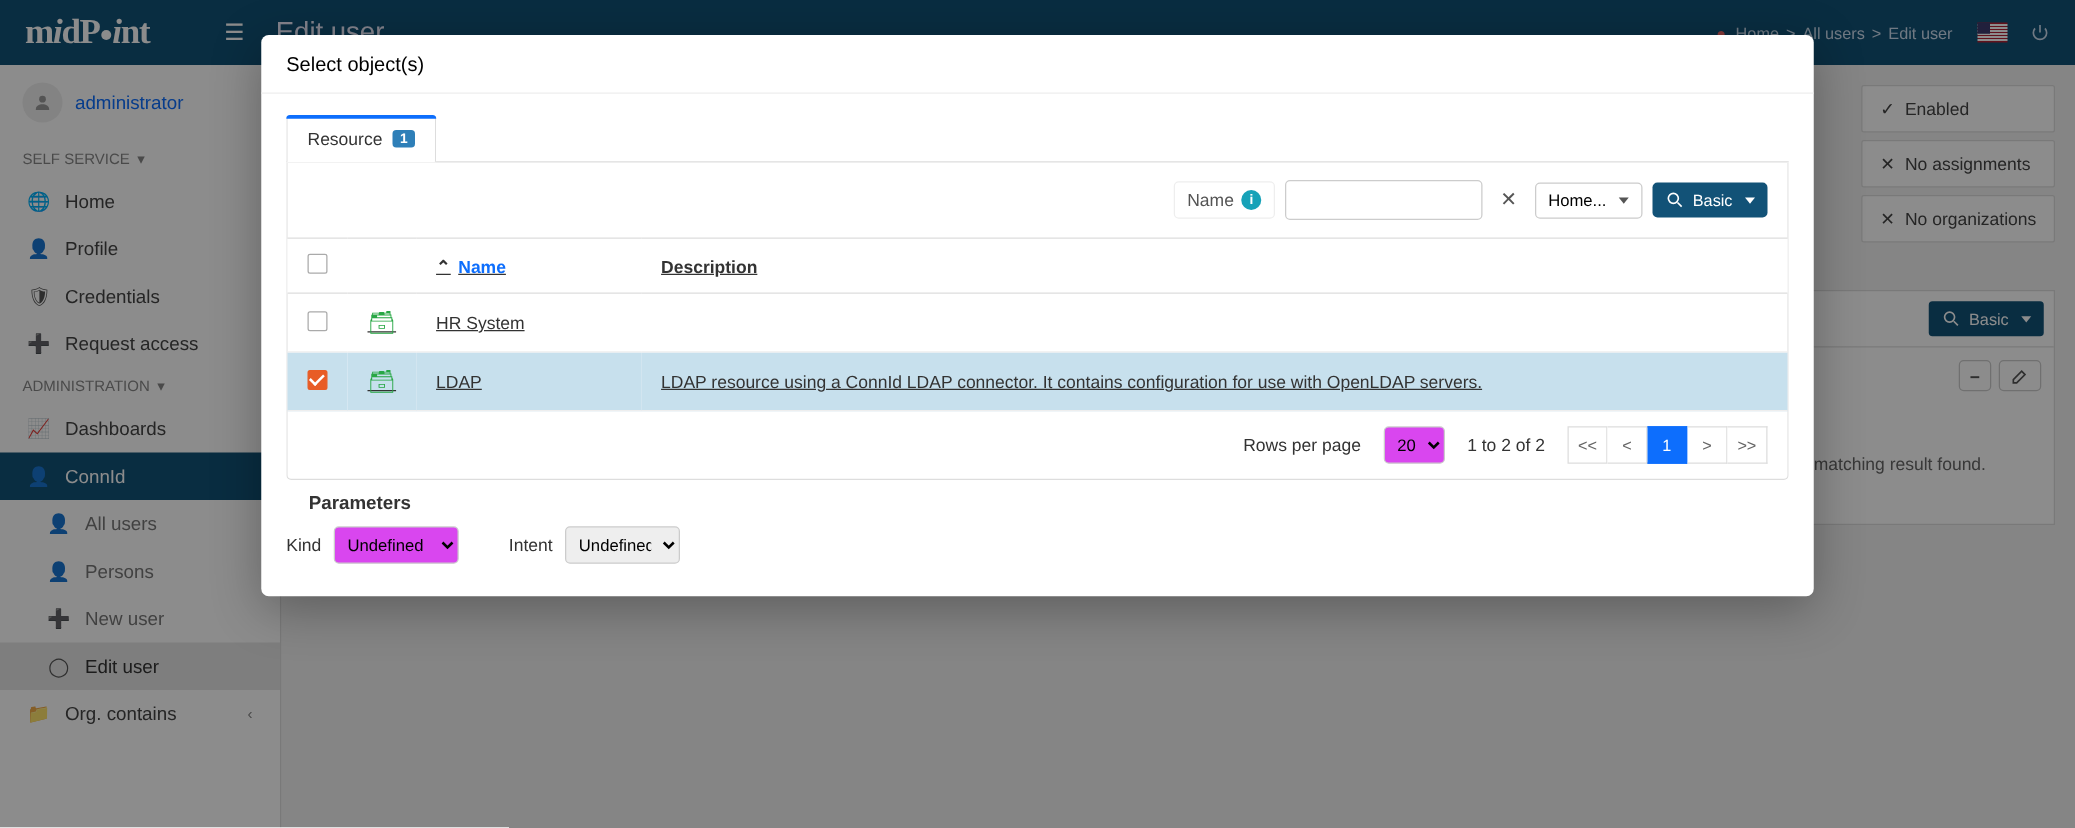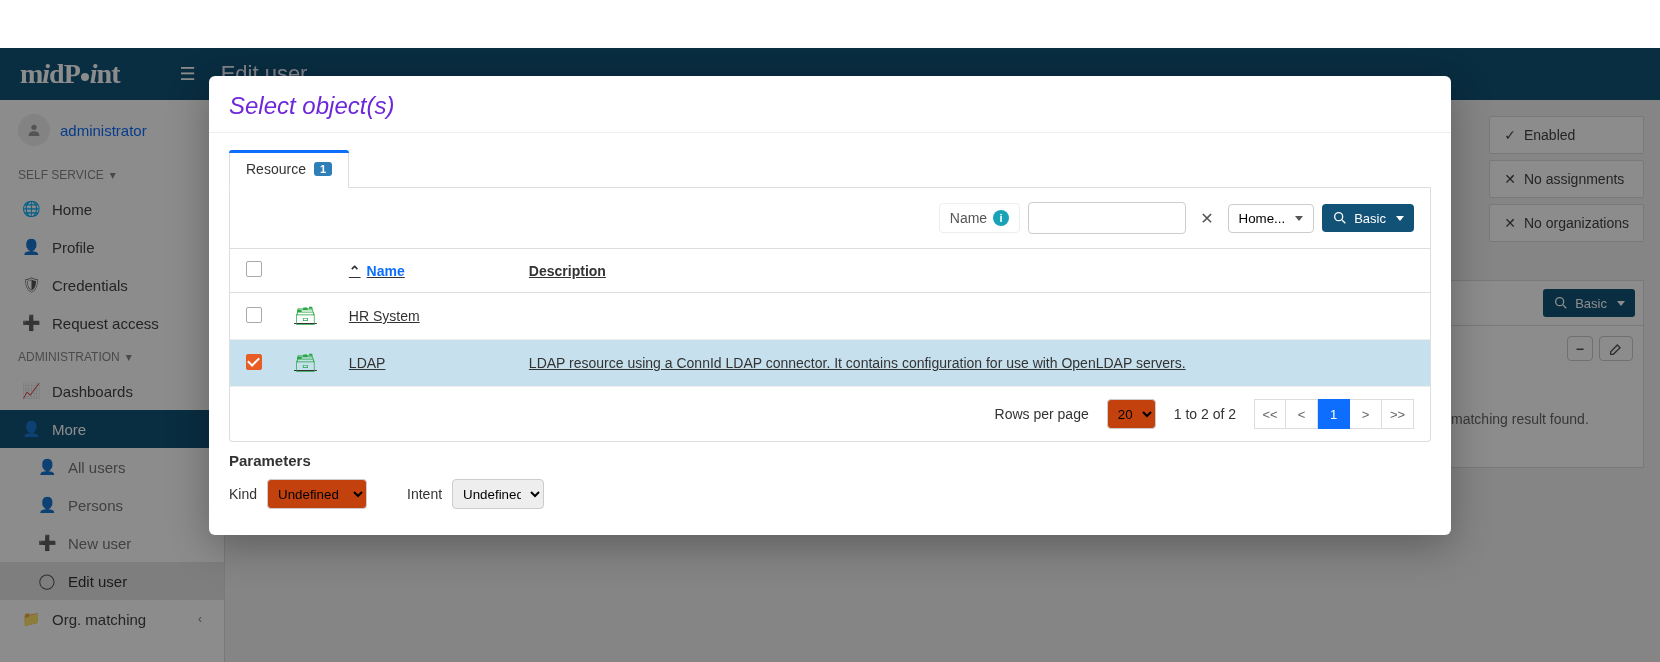--- a/index.html
+++ b/index.html
@@ -13,21 +13,21 @@
     --row-select:#c7e0ed;
     --orange:#e85c26;
     --green:#28a745;
     --badge:#2e7fb8;
   }
   *{box-sizing:border-box;}
   body{margin:0;font-family:"Segoe UI",Arial,sans-serif;color:var(--text);font-size:14px;background:#fff;overflow:hidden;}
   .app{width:1660px;height:662px;position:relative;background:var(--gray-bg);}
 
   
-  .topbar{height:52px;background:var(--brand);color:#fff;display:flex;align-items:center;padding:0 20px;margin-top:48px;}
+  .topbar{height:52px;background:var(--brand);color:#fff;display:flex;align-items:center;padding:0 20px;}
   .logo{font-family:Georgia,serif;font-size:28px;font-weight:bold;letter-spacing:-1px;}
   .logo .o{display:inline-block;width:8px;height:8px;background:#fff;border-radius:50%;margin:0 1px;position:relative;top:-2px;}
   .burger{margin-left:60px;font-size:18px;cursor:pointer;}
   .page-title{margin-left:25px;font-size:22px;font-weight:300;color:#eef;}
   .top-right{margin-left:auto;display:flex;align-items:center;gap:18px;font-size:13px;color:#cde;}
   .crumbs span{margin:0 2px;}
   .flag{width:24px;height:16px;background:linear-gradient(#b22234 0 7.7%,#fff 7.7% 15.4%,#b22234 15.4% 23.1%,#fff 23.1% 30.8%,#b22234 30.8% 38.5%,#fff 38.5% 46.2%,#b22234 46.2% 53.8%,#fff 53.8% 61.5%,#b22234 61.5% 69.2%,#fff 69.2% 76.9%,#b22234 76.9% 84.6%,#fff 84.6% 92.3%,#b22234 92.3% 100%);position:relative;}
   .flag::before{content:"";position:absolute;top:0;left:0;width:10px;height:9px;background:#3c3b6e;}
   .power{width:18px;height:18px;}
 
@@ -51,21 +51,21 @@
   .cards-right{position:absolute;top:16px;right:16px;display:flex;flex-direction:column;gap:6px;}
   .card{border:1px solid var(--gray-border);background:#fff;padding:10px 14px;border-radius:2px;font-size:14px;color:#444;display:flex;align-items:center;gap:8px;}
   .proj-panel{position:absolute;top:180px;right:16px;width:270px;border:1px solid var(--gray-border);background:#fff;}
   .btn-basic{background:var(--brand);color:#fff;border:none;padding:6px 10px;font-size:13px;display:flex;align-items:center;gap:6px;border-radius:3px;}
   .btn-basic .caret{border-left:4px solid transparent;border-right:4px solid transparent;border-top:5px solid #fff;margin-left:4px;}
   .proj-body{padding:40px 10px;text-align:center;color:#666;}
 
   
   .overlay{position:absolute;inset:0;background:rgba(0,0,0,0.45);}
   .modal{position:absolute;top:28px;left:50%;transform:translateX(-50%);width:1242px;background:#fff;border-radius:6px;box-shadow:0 10px 40px rgba(0,0,0,.3);}
-  .m-head{padding:16px 20px 12px;font-size:24px;color:#6d28d9;font-style:italic;}
+  .m-head{padding:16px 20px 12px;font-size:16px;color:#000000;}
   .m-divider{border-top:1px solid #eee;}
   .m-body{padding:16px 20px 8px;}
   .tabbar{border-bottom:1px solid var(--gray-border);display:flex;}
   .tab{border:1px solid var(--gray-border);border-bottom-color:#fff;background:#fff;padding:10px 16px;border-radius:4px 4px 0 0;display:flex;align-items:center;gap:8px;position:relative;top:1px;}
   .tab.active::before{content:"";position:absolute;top:-1px;left:-1px;right:-1px;height:3px;background:var(--brand2);border-radius:3px 3px 0 0;}
   .badge{background:var(--badge);color:#fff;font-size:11px;padding:1px 6px;border-radius:3px;font-weight:bold;}
   .tab-content{border:1px solid var(--gray-border);border-top:none;border-radius:0 0 4px 4px;margin-top:0;}
 
   .search-row{display:flex;justify-content:flex-end;align-items:center;gap:8px;padding:14px 16px;}
   .pill{border:1px solid #eee;border-radius:4px;padding:6px 10px;display:flex;align-items:center;gap:6px;color:#555;}
@@ -80,48 +80,63 @@
   table.data td{padding:12px 16px;border-bottom:1px solid #eee;}
   .chk{width:16px;height:16px;border:1px solid #aaa;border-radius:2px;display:inline-block;background:#fff;}
   .chk.on{background:var(--orange);border-color:var(--orange);position:relative;}
   .chk.on::after{content:"";position:absolute;left:3px;top:0px;width:5px;height:9px;border:solid #fff;border-width:0 2px 2px 0;transform:rotate(45deg);}
   .db-icon{color:var(--green);font-size:18px;}
   tr.selected{background:var(--row-select);}
   th.sort a{color:var(--brand2);text-decoration:none;}
   .sort-arrow{font-size:14px;font-weight:bold;margin-right:6px;}
 
   .table-foot{display:flex;justify-content:flex-end;align-items:center;gap:18px;padding:12px 16px;}
-  .select{border:1px solid #ccc;border-radius:4px;height:30px;padding:0 6px;background:#c2410c;}
+  .select{border:1px solid #ccc;border-radius:4px;height:30px;padding:0 6px;background:#d946ef;}
   .pager{display:flex;}
   .pager button{border:1px solid #ddd;background:#fff;min-width:32px;height:30px;font-size:13px;color:#666;cursor:pointer;}
   .pager button + button{border-left:none;}
   .pager button.active{background:var(--brand2);color:#fff;border-color:var(--brand2);}
 
   .params{padding:4px 0 18px;}
-  .params h4{margin:6px 0 10px;font-size:15px;}
+  .params h4{margin:6px 18px 10px;font-size:15px;}
   .params-row{display:flex;align-items:center;gap:10px;}
   .select.hl{background:#eee;}
 
   .m-foot{border-top:1px solid #eee;padding:14px 20px;display:flex;justify-content:flex-end;gap:8px;}
   .btn{border-radius:4px;padding:7px 14px;font-size:14px;cursor:pointer;}
   .btn-default{background:#fff;border:1px solid #ccc;color:#555;}
   .btn-primary{background:var(--brand2);border:1px solid var(--brand2);color:#fff;}
 
   
   svg.ic{width:16px;height:16px;vertical-align:middle;}
 </style>
 </head>
 <body>
 
 <div class="app">
 
   <div class="topbar">
     <span class="logo">m<span style="font-style:italic">i</span>dP<span class="o"></span><span style="font-style:italic">i</span>nt</span>
     <span class="burger">☰</span>
     <span class="page-title">Edit user</span>
+    <div class="top-right">
+      <div class="crumbs">
+        <span style="color:#e66">●</span>
+        <span>Home</span> &gt;
+        <span>All users</span> &gt;
+        <span>Edit user</span>
+      </div>
+      <span class="flag"></span>
+      <span>
+        <svg class="power ic" viewBox="0 0 24 24" fill="none" stroke="#cde" stroke-width="2">
+            <path d="M12 3v9"></path>
+            <path d="M6 7a8 8 0 1 0 12 0"></path>
+          </svg>
+      </span>
+    </div>
   </div>
 
   <div class="body">
 
     <div class="sidebar">
       <div class="user-row">
         <span class="avatar">
           <svg class="ic" viewBox="0 0 24 24" fill="#999">
               <circle cx="12" cy="8" r="4"></circle>
               <path d="M4 20c0-4 4-6 8-6s8 2 8 6v1H4z"></path>
@@ -154,41 +169,41 @@
       <div class="nav-section">
         <span>ADMINISTRATION</span>
         <span>▾</span>
       </div>
       <div class="nav-item">
           <span class="ni-icon">📈</span>
           <span>Dashboards</span>
         </div>
       <div class="nav-item active">
           <span class="ni-icon">👤</span>
-          <span>More</span>
+          <span>ConnId</span>
         </div>
       <div class="nav-item sub">
           <span class="ni-icon">👤</span>
           <span>All users</span>
         </div>
       <div class="nav-item sub">
           <span class="ni-icon">👤</span>
           <span>Persons</span>
         </div>
       <div class="nav-item sub">
           <span class="ni-icon">➕</span>
           <span>New user</span>
         </div>
       <div class="nav-item sub current">
           <span class="ni-icon">◯</span>
           <span>Edit user</span>
         </div>
       <div class="nav-item">
           <span class="ni-icon">📁</span>
-          <span>Org. matching</span>
+          <span>Org. contains</span>
           <span class="chev-r">‹</span>
         </div>
     </div>
 
     <div class="main">
       <div class="cards-right">
         <div class="card">
             <span>✓</span>
             <span>Enabled</span>
           </div>

